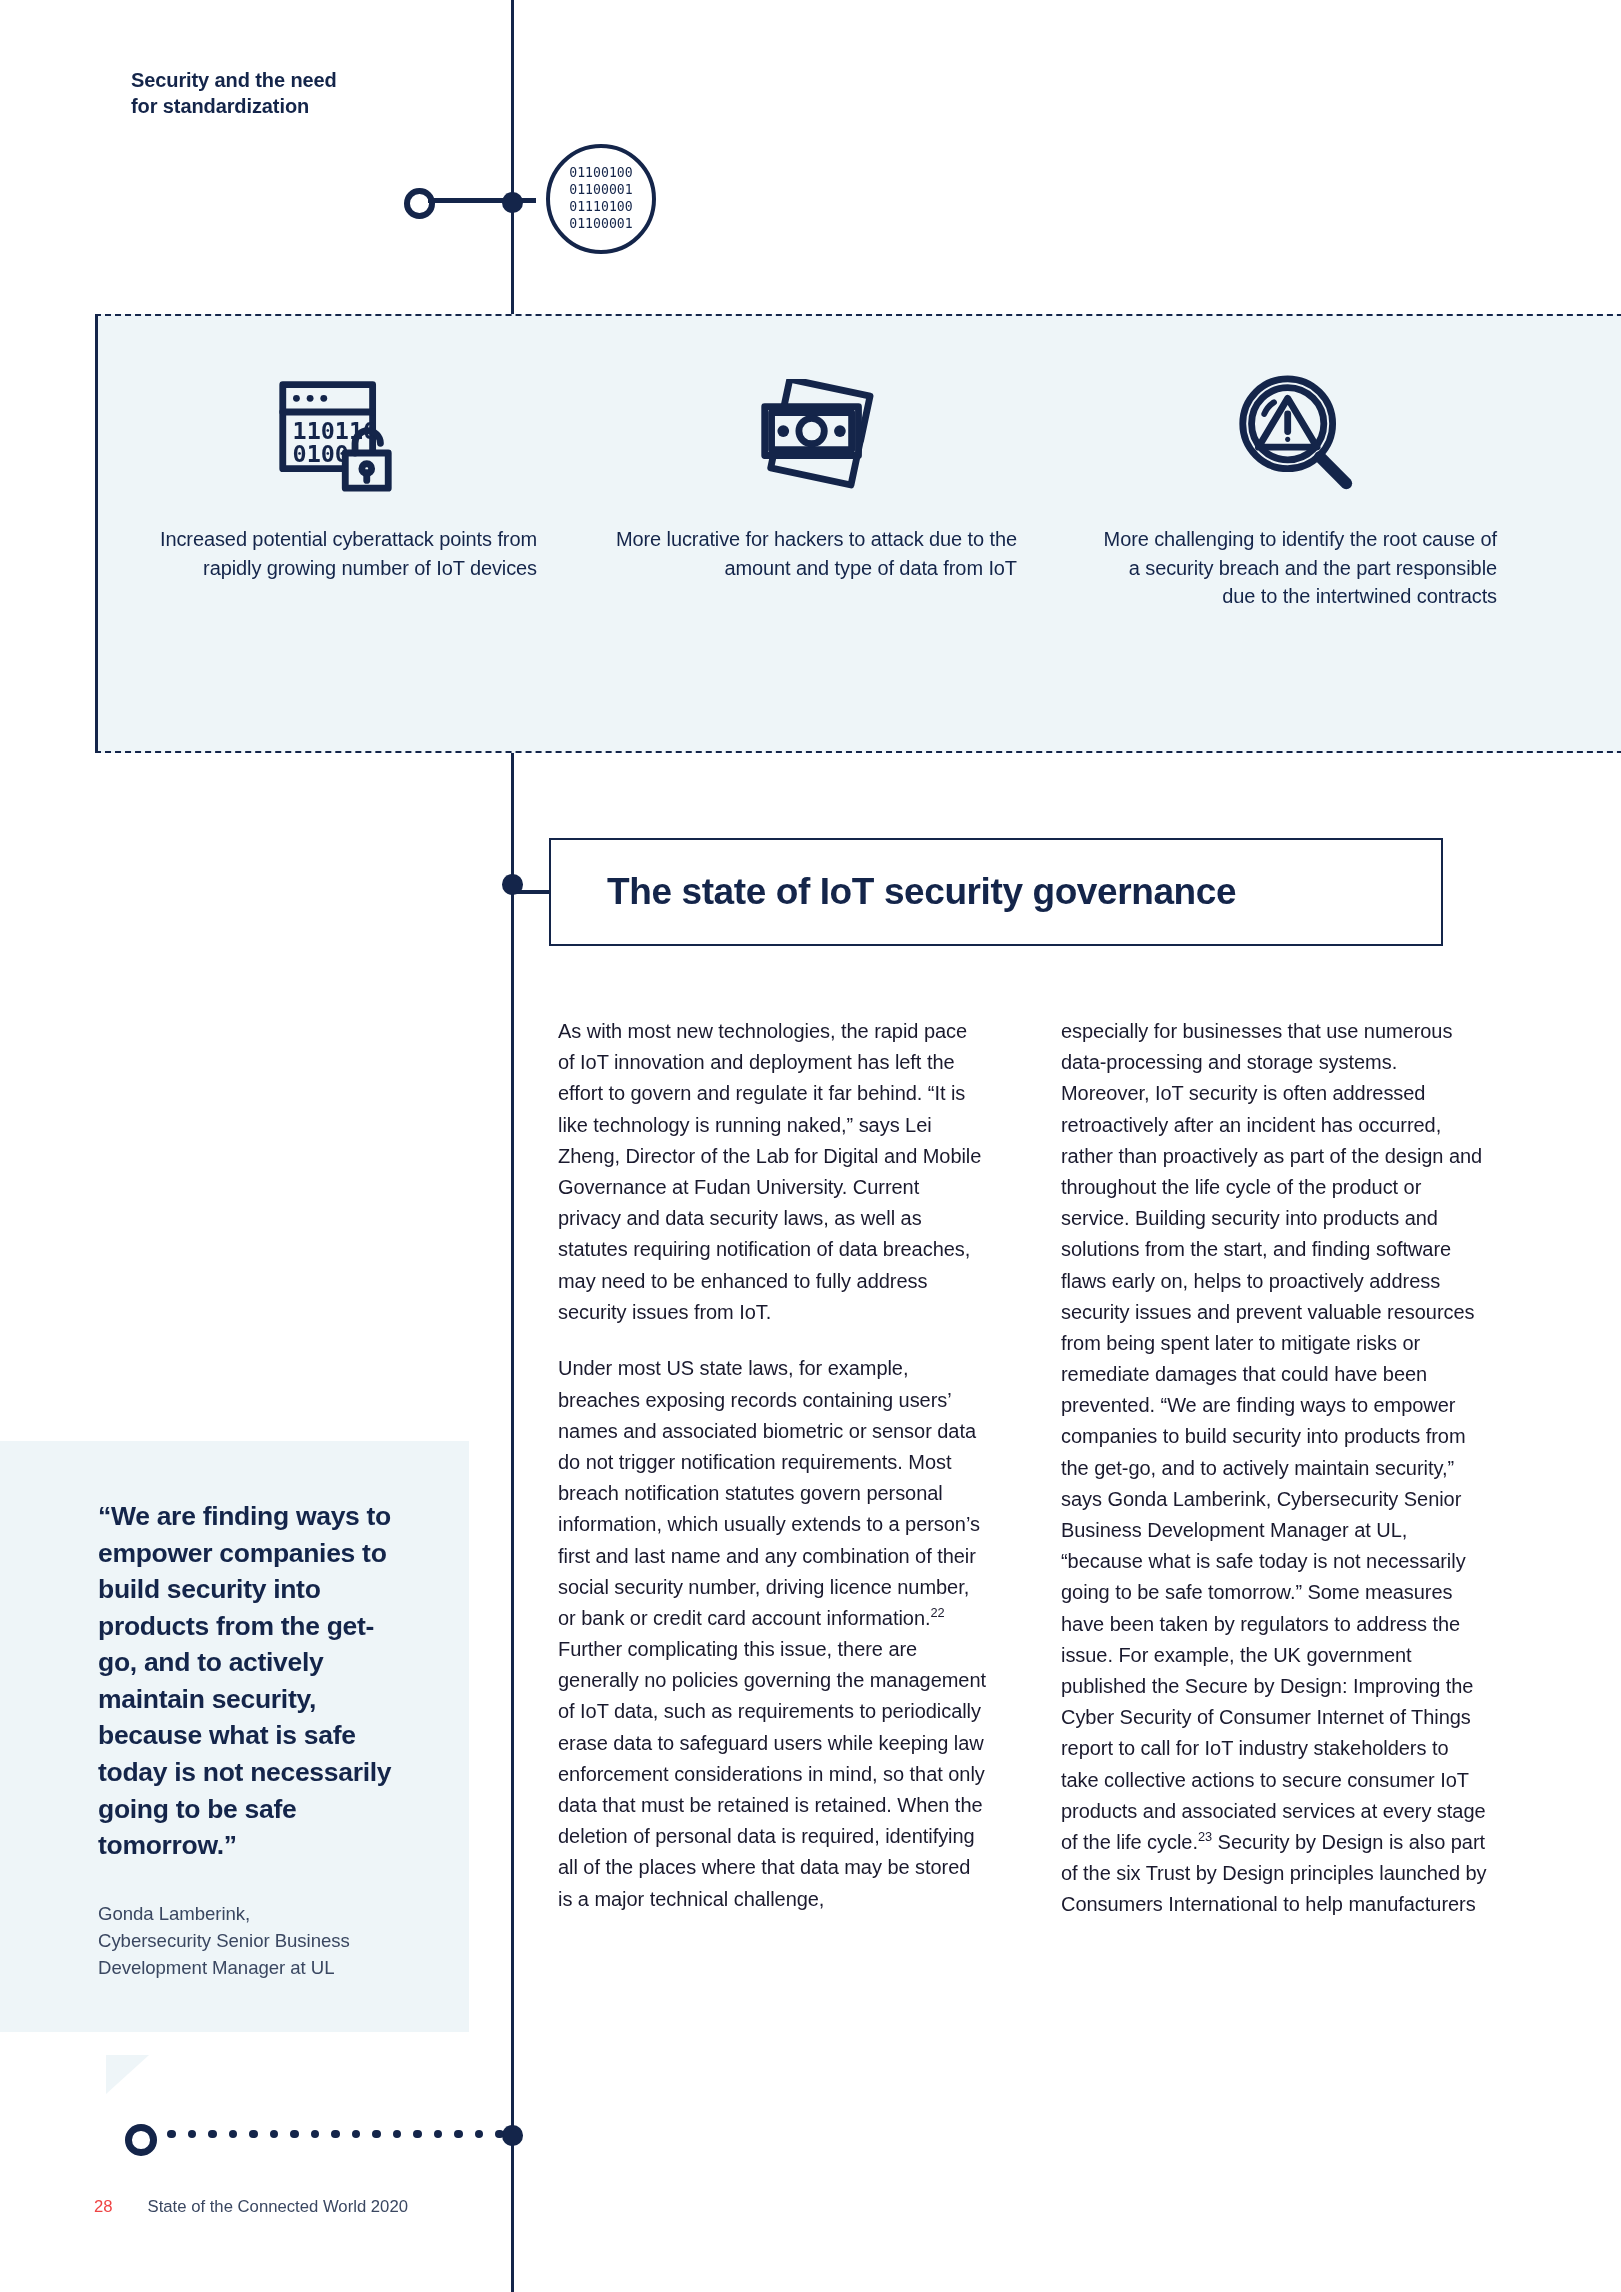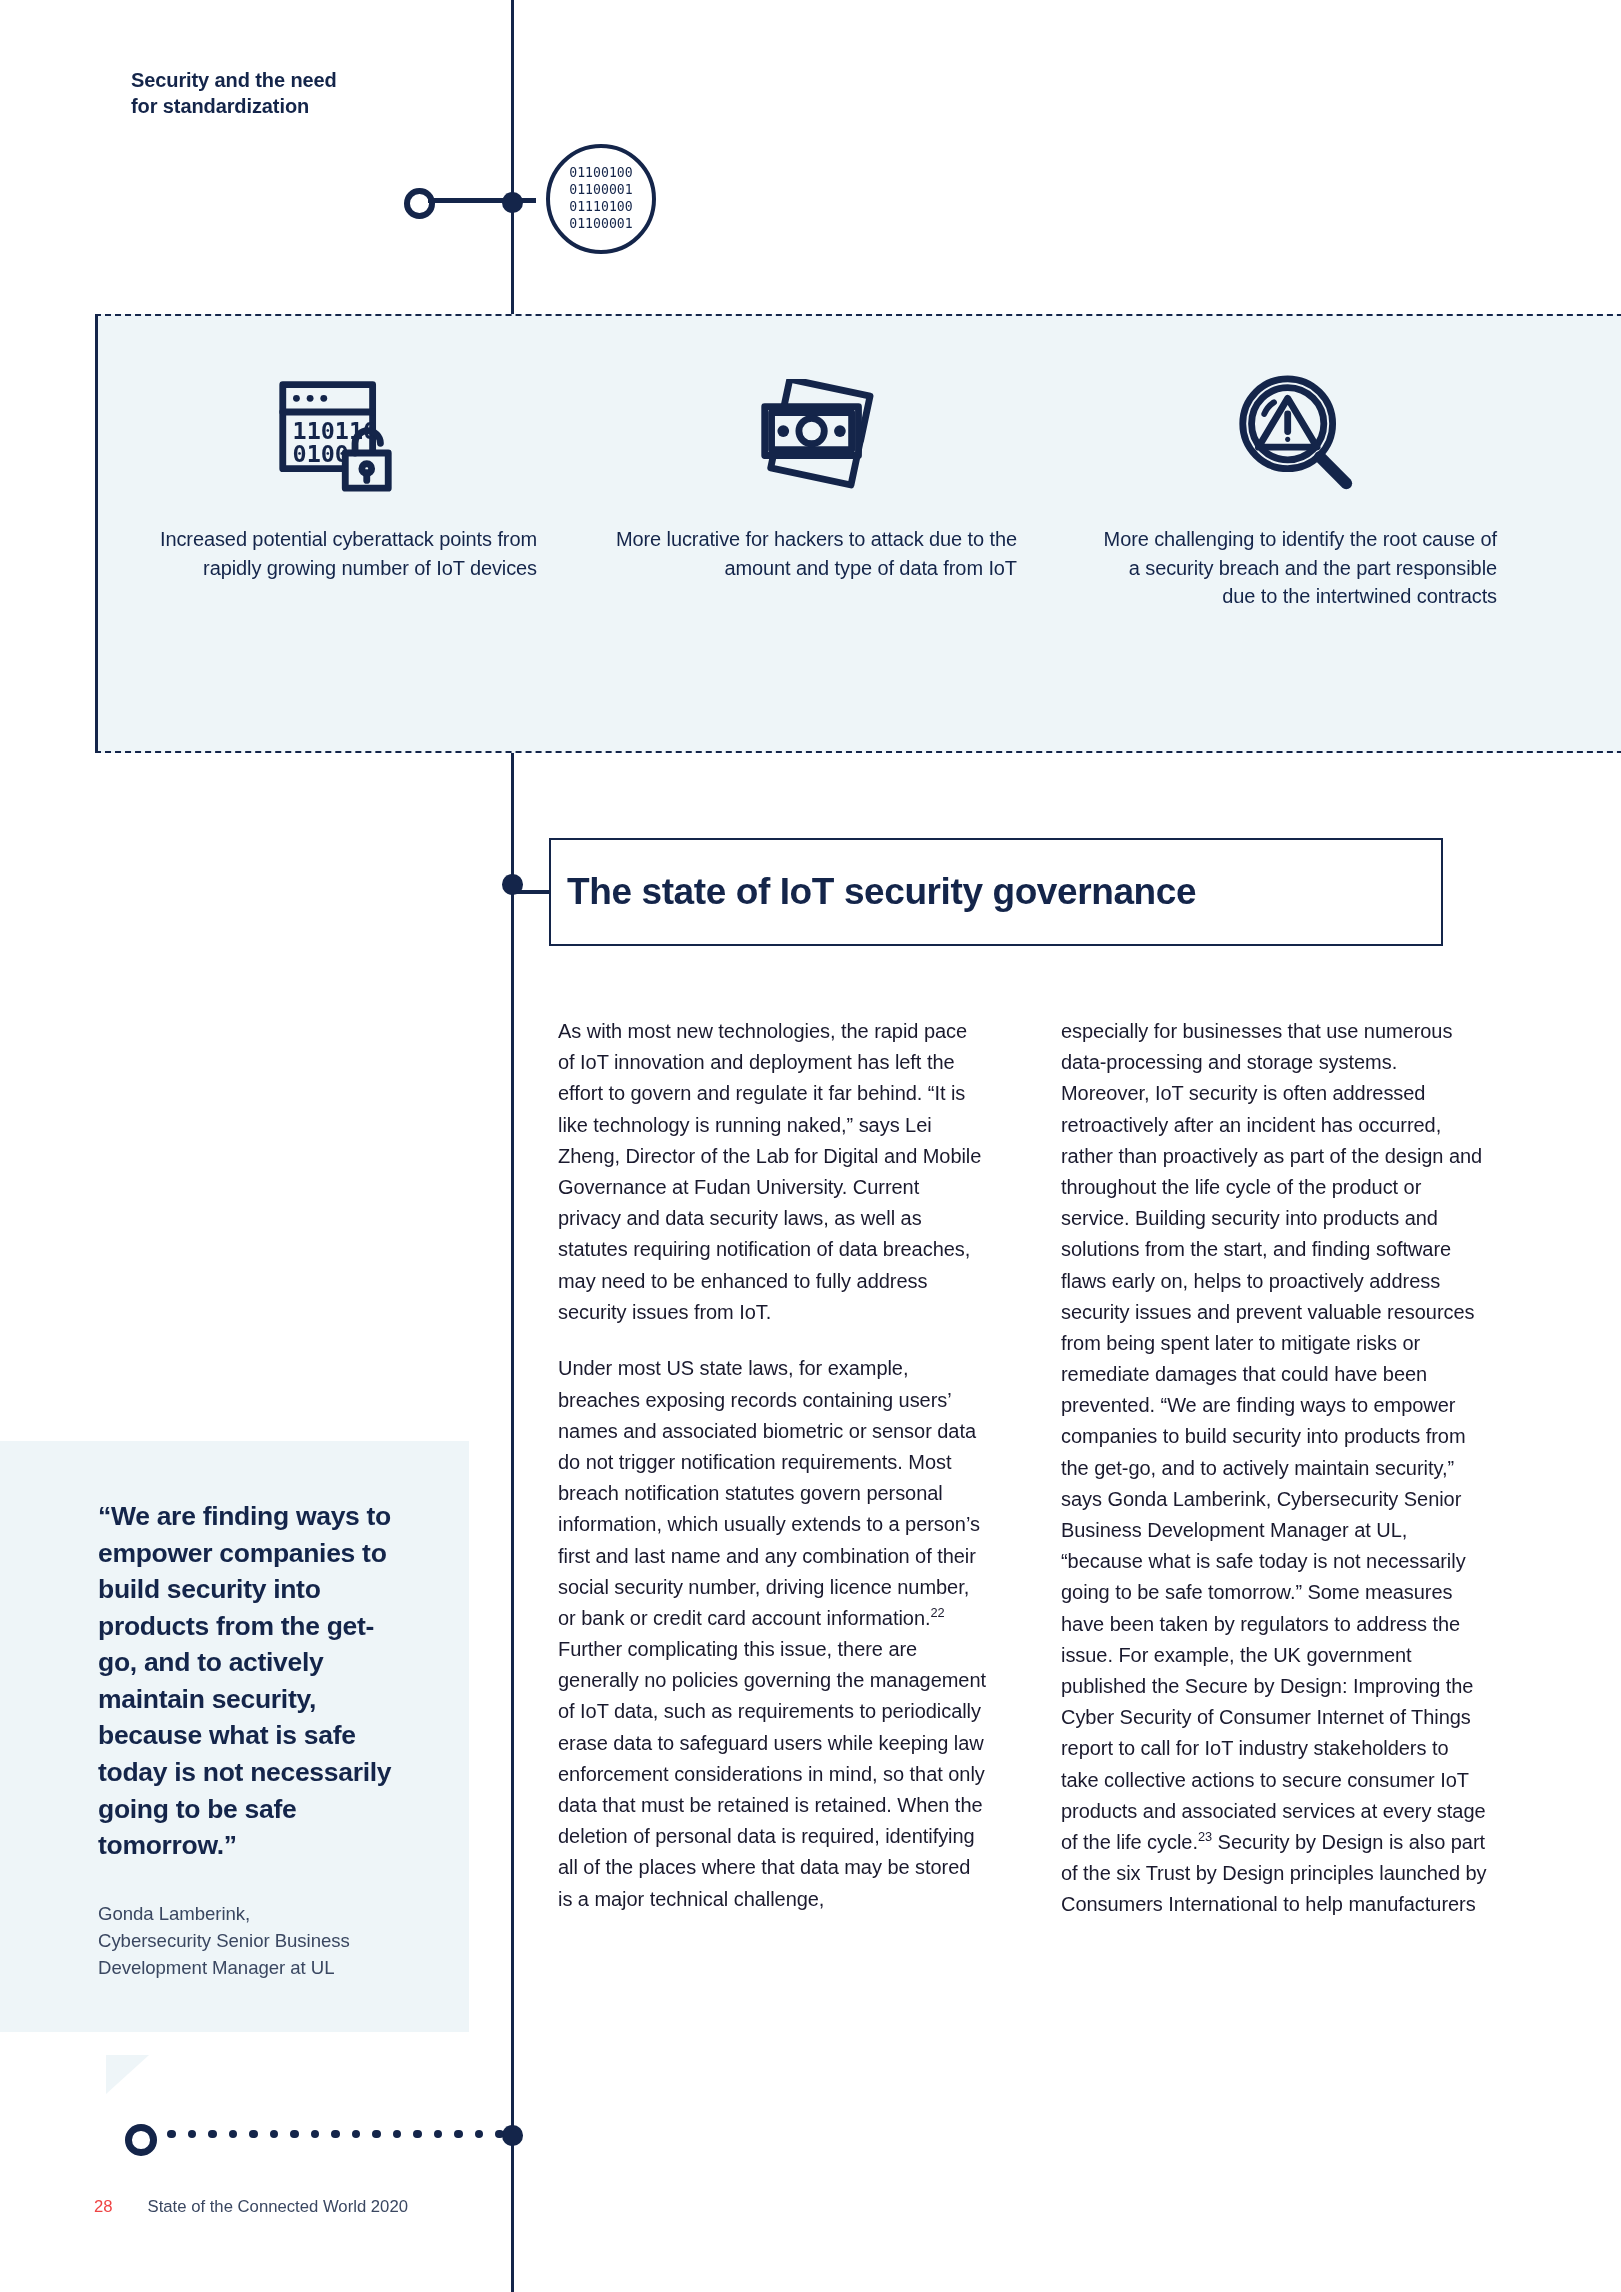--- a/index.html
+++ b/index.html
@@ -183,21 +183,21 @@
     width: 894px;
     height: 108px;
     border: 2.9px solid #14254a;
     box-sizing: border-box;
     background: #fff;
     display: flex;
     align-items: center;
   }
   .heading-box h2 {
     margin: 0;
-    padding-left: 16px;
+    padding-left: 56px;
     font-size: 37px;
     font-weight: bold;
     letter-spacing: -0.4px;
     color: #14254a;
   }
   .heading-connector {
     position: absolute;
     left: 517px;
     top: 890px;
     width: 35px;

